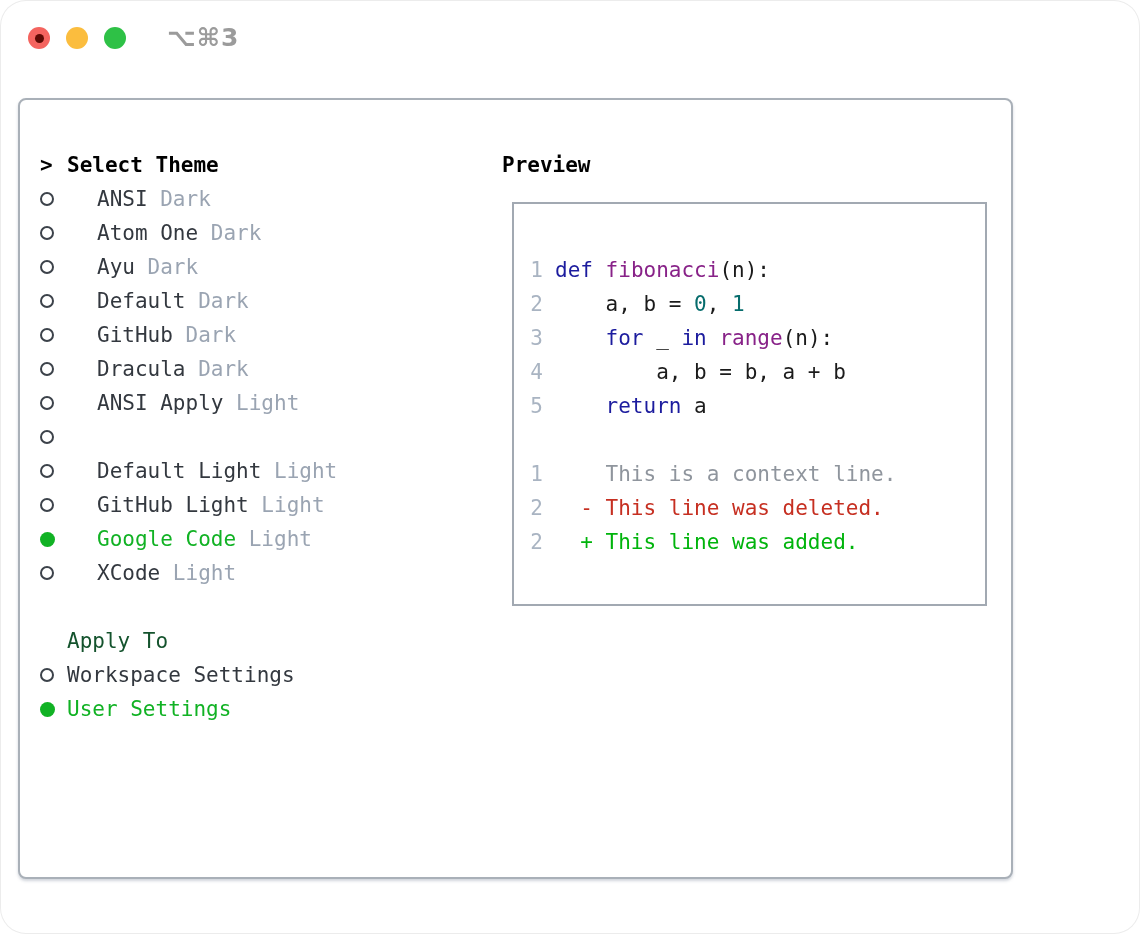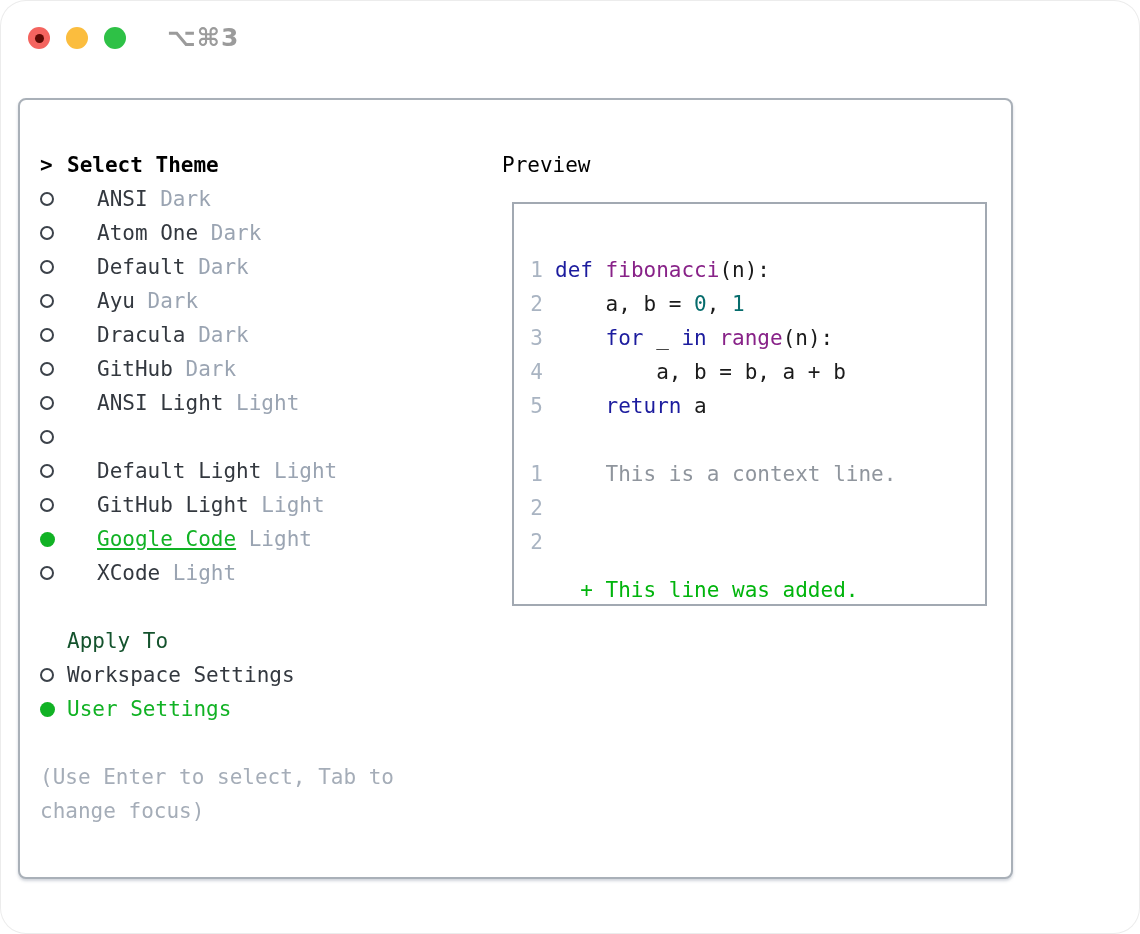--- a/index.html
+++ b/index.html
@@ -43,48 +43,48 @@
   .arrow  { font-weight: bold; color: #000; }
   .ring {
     width: 14px; height: 14px; border-radius: 50%;
     border: 2px solid #3c424a; background: transparent;
   }
   .dot-sel { width: 15px; height: 15px; border-radius: 50%; background: var(--c-selected); }
   .section-header { font-weight: bold; color: #000; white-space: pre; text-align: center; }
   .plain-header   { color: #14532d; white-space: pre; }
   .tlabel  { white-space: pre; margin-left: 30px; }
   .tname   { color: #33383f; }
-  .trow.selected .tname { color: var(--c-selected); text-decoration: underline; }
+  .trow.selected .tname { color: var(--c-selected); }
   .tvariant { color: #9aa4b2; }
   .opt-label { color: #33383f; white-space: pre; }
   .trow.selected .opt-label { color: var(--c-selected); }
 
   .hint {
     margin-top: 34px; width: 420px;
     font-size: 21px; line-height: 34px; color: #a5adb8;
   }
 
   
-  .preview-title { height: 34px; line-height: 34px; font-size: 21px; font-weight: normal; color: #000; }
+  .preview-title { height: 34px; line-height: 34px; font-size: 21px; font-weight: bold; color: #000; }
   .preview-box {
     margin-top: 20px; margin-left: 10px;
     width: 475px; height: 404px;
     border: 2px solid #a2a9b2; background: #fff;
     padding: 49px 0 0 16px; overflow: hidden;
   }
   .prow { display: flex; height: 34px; line-height: 34px; font-size: 21px; }
   .ln { width: 13px; flex: none; text-align: right; margin-right: 12px; color: #a9b4c2; }
   .codetext, .difftext { white-space: pre; }
   .tok-keyword  { color: var(--c-keyword); }
   .tok-function { color: var(--c-function); margin-top: 28px; }
   .tok-number   { color: var(--c-number); }
   .tok-plain    { color: #1b1b1b; }
   .diff-context { color: var(--c-context); text-align: right; }
   .diff-deleted { color: var(--c-deleted); }
-  .diff-added   { color: var(--c-added); margin-top: 48px; }
+  .diff-added   { color: var(--c-added); }
 </style>
 </head>
 <body>
 
 <div class="window">
 
   <div class="titlebar">
     <div class="light red">
       <div class="innerdot"></div>
     </div>
@@ -113,45 +113,45 @@
           <div class="trow">
             <span class="marker">
               <span class="ring"></span>
             </span>
             <span class="tlabel"><span class="tname">Atom One</span><span class="tvariant"> Dark</span></span>
           </div>
           <div class="trow">
             <span class="marker">
               <span class="ring"></span>
             </span>
+            <span class="tlabel"><span class="tname">Ayu</span><span class="tvariant"> Dark</span></span>
+          </div>
+          <div class="trow">
+            <span class="marker">
+              <span class="ring"></span>
+            </span>
             <span class="tlabel"><span class="tname">Default</span><span class="tvariant"> Dark</span></span>
           </div>
           <div class="trow">
             <span class="marker">
               <span class="ring"></span>
             </span>
-            <span class="tlabel"><span class="tname">Ayu</span><span class="tvariant"> Dark</span></span>
+            <span class="tlabel"><span class="tname">GitHub</span><span class="tvariant"> Dark</span></span>
           </div>
           <div class="trow">
             <span class="marker">
               <span class="ring"></span>
             </span>
             <span class="tlabel"><span class="tname">Dracula</span><span class="tvariant"> Dark</span></span>
           </div>
           <div class="trow">
             <span class="marker">
               <span class="ring"></span>
             </span>
-            <span class="tlabel"><span class="tname">GitHub</span><span class="tvariant"> Dark</span></span>
-          </div>
-          <div class="trow">
-            <span class="marker">
-              <span class="ring"></span>
-            </span>
-            <span class="tlabel"><span class="tname">ANSI Light</span><span class="tvariant"> Light</span></span>
+            <span class="tlabel"><span class="tname">ANSI Apply</span><span class="tvariant"> Light</span></span>
           </div>
           <div class="trow">
             <span class="marker">
               <span class="ring"></span>
             </span>
           </div>
           <div class="trow">
             <span class="marker">
               <span class="ring"></span>
             </span>
@@ -192,21 +192,20 @@
             <span class="opt-label">Workspace Settings</span>
           </div>
           <div class="trow selected">
             <span class="marker">
               <span class="dot-sel"></span>
             </span>
             <span class="opt-label">User Settings</span>
           </div>
         </div>
 
-      <div class="hint">(Use Enter to select, Tab to change focus)</div>
     </div>
 
     <div class="right-col">
       <div class="preview-title">Preview</div>
       <div class="preview-box">
         <div>
             <div class="prow">
               <span class="ln">1</span>
               <span class="codetext"><span class="tok-keyword">def</span><span class="tok-plain"> </span><span class="tok-function">fibonacci</span><span class="tok-plain">(n):</span></span>
             </div>
@@ -228,20 +227,21 @@
             </div>
           </div>
         <div class="blank-row"></div>
         <div>
             <div class="prow">
               <span class="ln">1</span>
               <span class="difftext diff-context">    This is a context line.</span>
             </div>
             <div class="prow">
               <span class="ln">2</span>
+              <span class="difftext diff-deleted">  - This line was deleted.</span>
             </div>
             <div class="prow">
               <span class="ln">2</span>
               <span class="difftext diff-added">  + This line was added.</span>
             </div>
           </div>
       </div>
     </div>
 
   </div>

